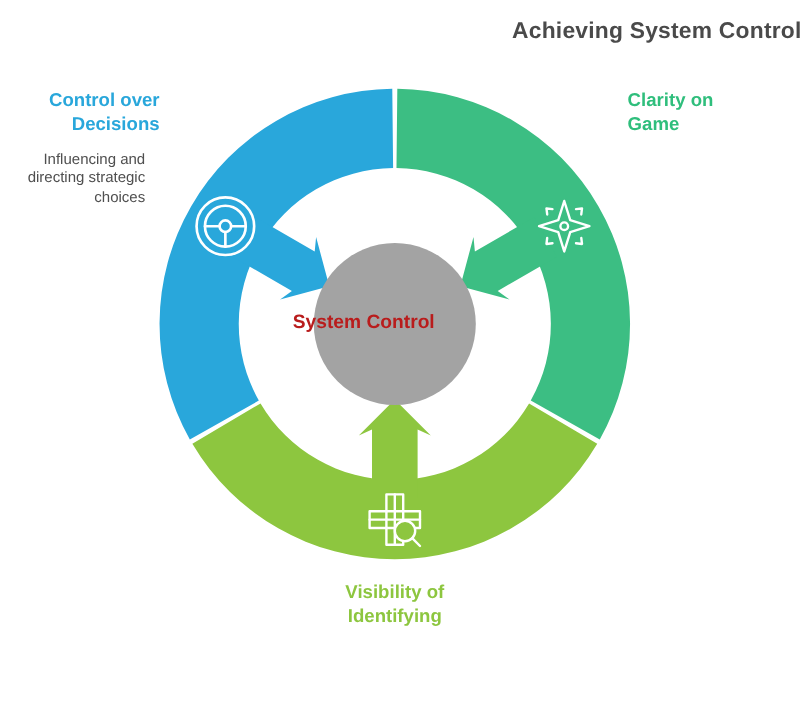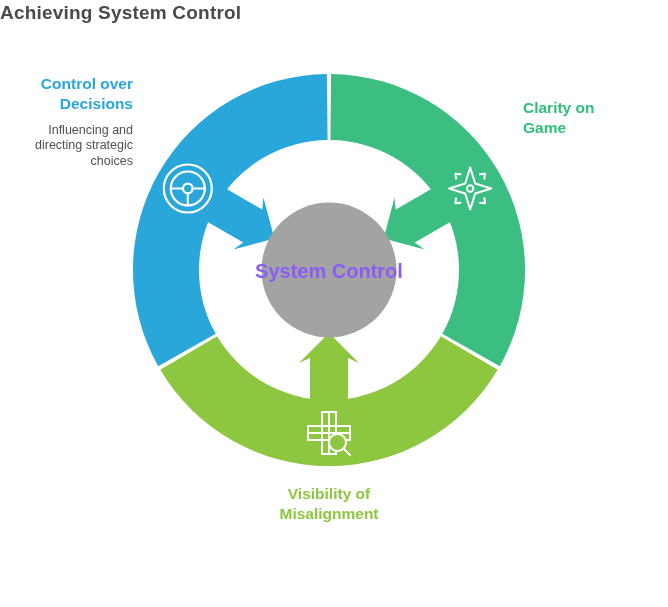--- a/index.html
+++ b/index.html
@@ -4,45 +4,45 @@
 <style>
   html,body{margin:0;padding:0;background:#fff;}
   .stage{
     position:relative;
     width:668px;height:607px;
     background:#ffffff;
     font-family:"Liberation Sans", sans-serif;
     overflow:hidden;
   }
   .page-title{
-    position:absolute;top:2px;left:0;width:668px;
-    text-align:left;
+    position:absolute;top:16px;left:0;width:668px;
+    text-align:right;
     font-size:19px;font-weight:700;color:#4A4A4A;
     letter-spacing:.2px;
   }
   .diagram-svg{position:absolute;top:0;left:0;}
   .label-block{position:absolute;}
   .label-block .heading{
     font-size:15.5px;font-weight:700;line-height:1.28;
     white-space:pre-line;margin:0 0 9px 0;
   }
   .label-block .desc{
     font-size:12.5px;color:#4F4F4F;line-height:1.24;
-    white-space:pre-line;margin:0;
+    white-space:pre-line;margin:12px;
   }
   .label-left{top:74px;left:0;width:133px;text-align:right;}
   .label-left .heading{color:#29A7DB;}
   .label-right{top:74px;left:523px;width:145px;text-align:left;}
-  .label-right .heading{color:#2FBE7C;margin-top:24px;}
+  .label-right .heading{color:#2FBE7C;}
   .label-bottom{top:484px;left:219px;width:220px;text-align:center;}
   .label-bottom .heading{color:#8DC63F;}
   .center-label{
     position:absolute;top:260px;left:244px;width:170px;
-    text-align:center;color:#8b5cf6;
-    font-size:20px;font-weight:700;
+    text-align:left;color:#b91c1c;
+    font-size:16px;font-weight:700;
   }
 </style>
 </head>
 <body>
 
 <div class="stage">
 
   <div class="page-title">Achieving System Control</div>
 
   <svg class="diagram-svg" width="668" height="607" viewBox="0 0 668 607">
@@ -89,18 +89,18 @@
 choices</p>
   </div>
 
   <div class="label-block label-right">
     <p class="heading">Clarity on
 Game</p>
   </div>
 
   <div class="label-block label-bottom">
     <p class="heading">Visibility of
-Misalignment</p>
+Identifying</p>
   </div>
 
   <div class="center-label">System Control</div>
 
 </div>
 
 </body></html>

